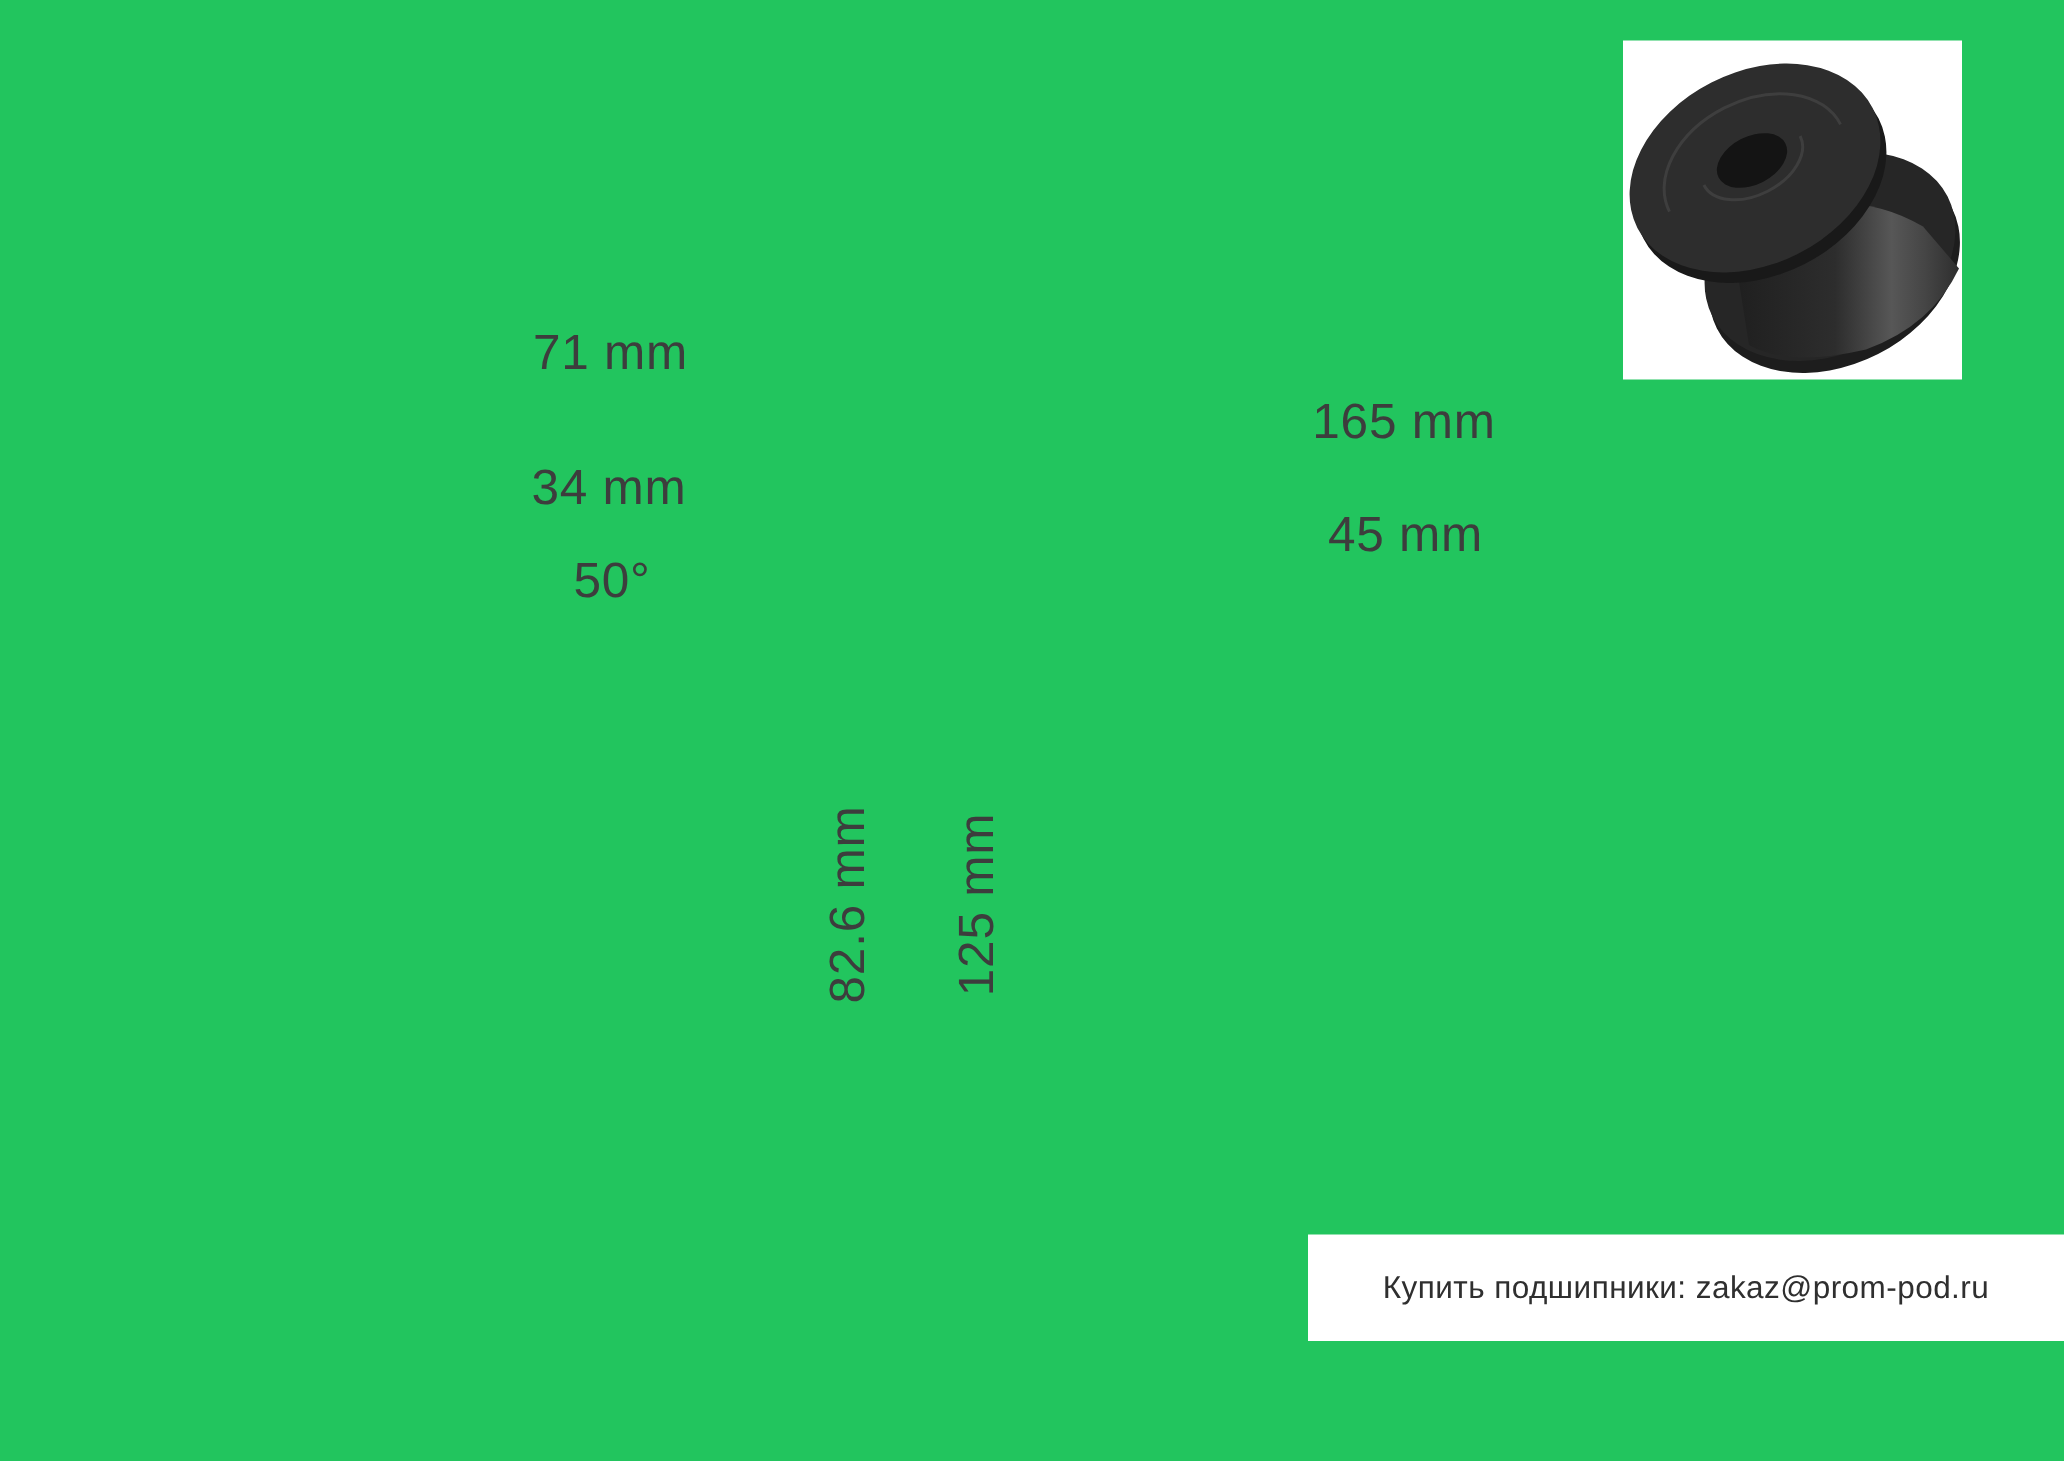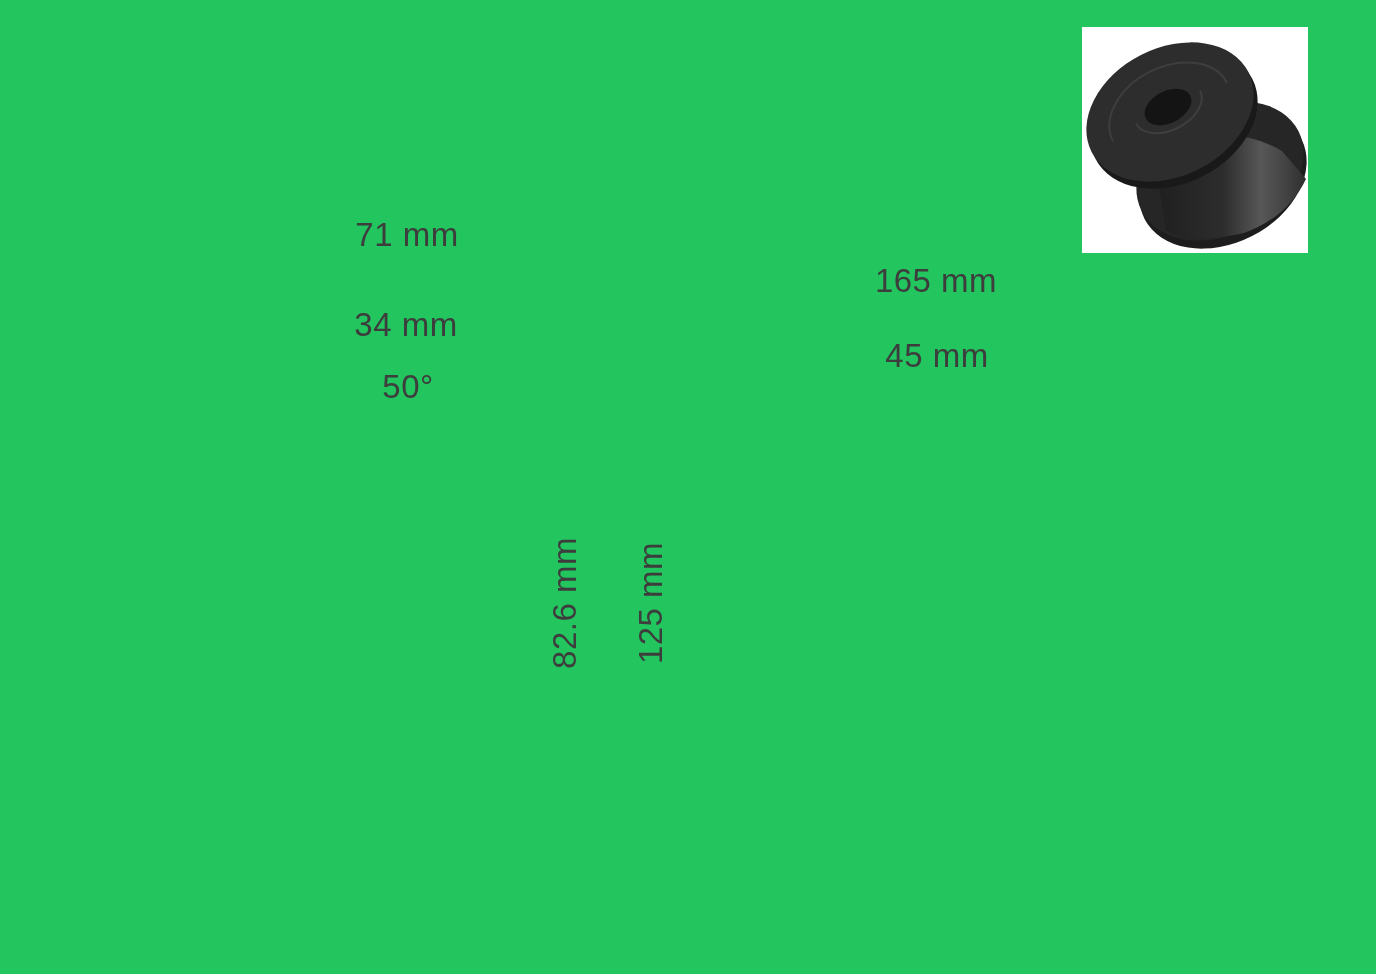--- a/index.html
+++ b/index.html
@@ -102,14 +102,17 @@
         <path d="M 24 85 A 64 45 0 0 1 152 85"></path>
       </g>
       <g transform="rotate(-27 86 80)" fill="none" stroke="#3e3e3e" stroke-width="2">
         <path d="M 50 80 A 36 23 0 0 0 122 80"></path>
       </g>
 
       <ellipse cx="86" cy="80" rx="25" ry="16" transform="rotate(-27 86 80)" fill="#141414"></ellipse>
     </svg>
   </div>
 
+  <div class="banner">
+    <span class="banner-text">Купить подшипники: zakaz@prom-pod.ru</span>
+  </div>
 
 </div>
 
 </body></html>

